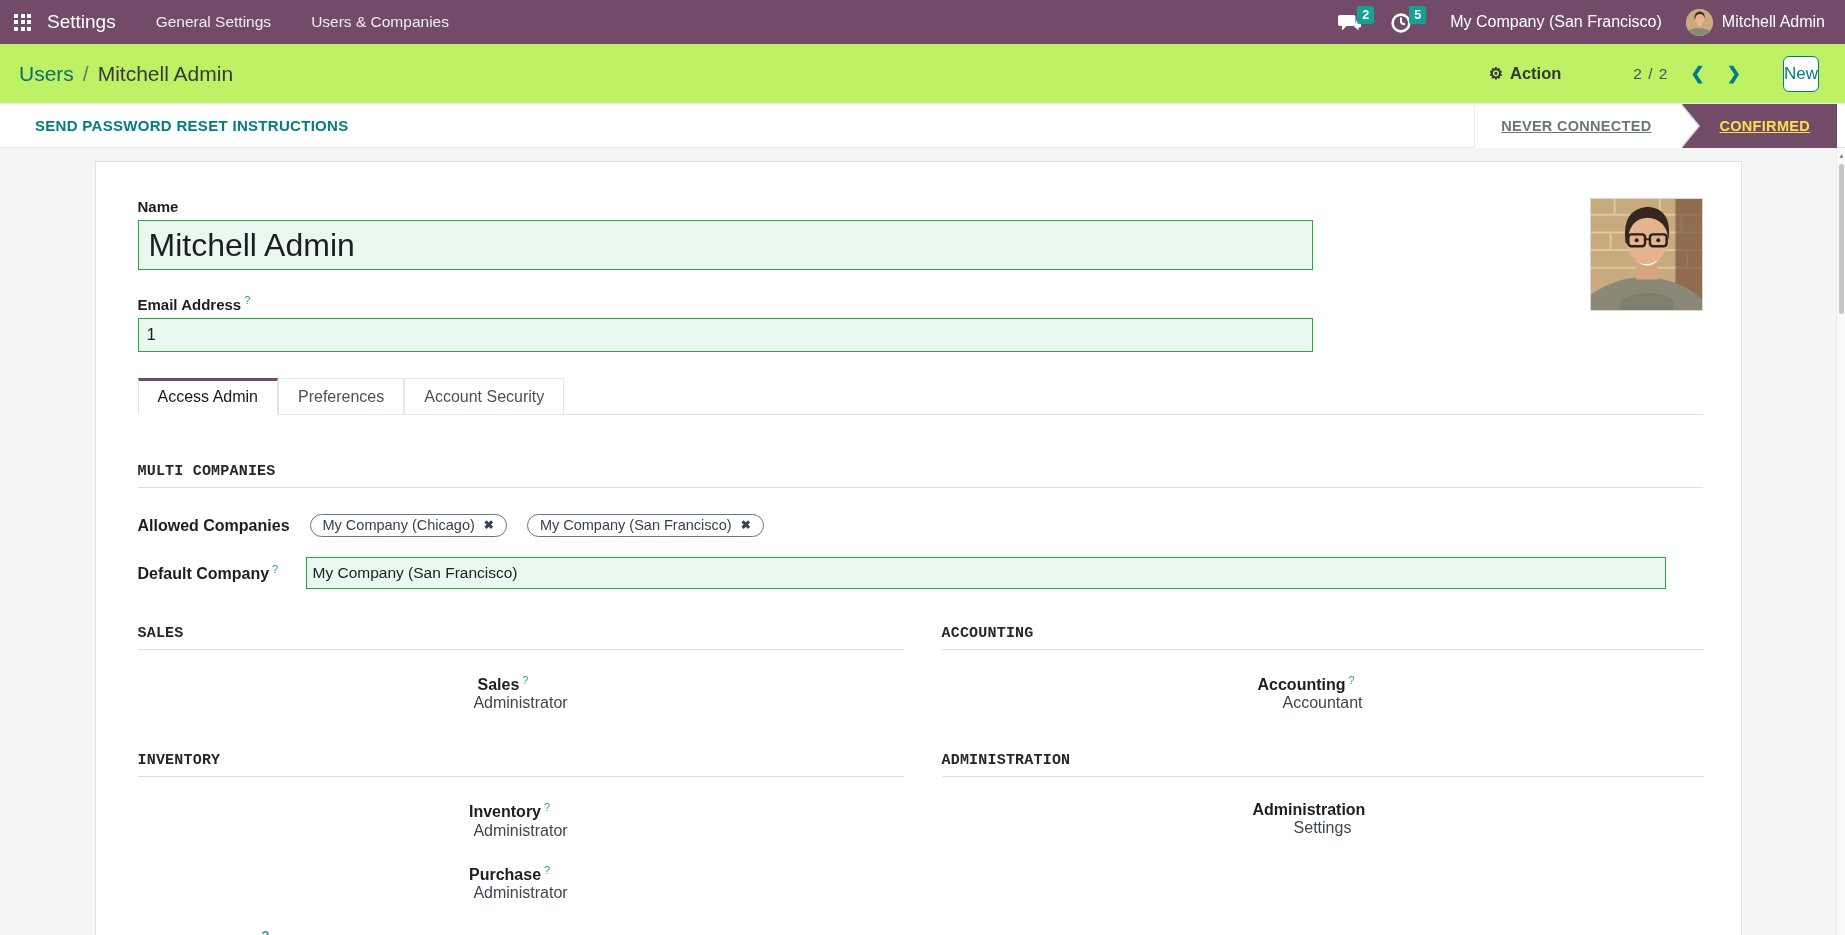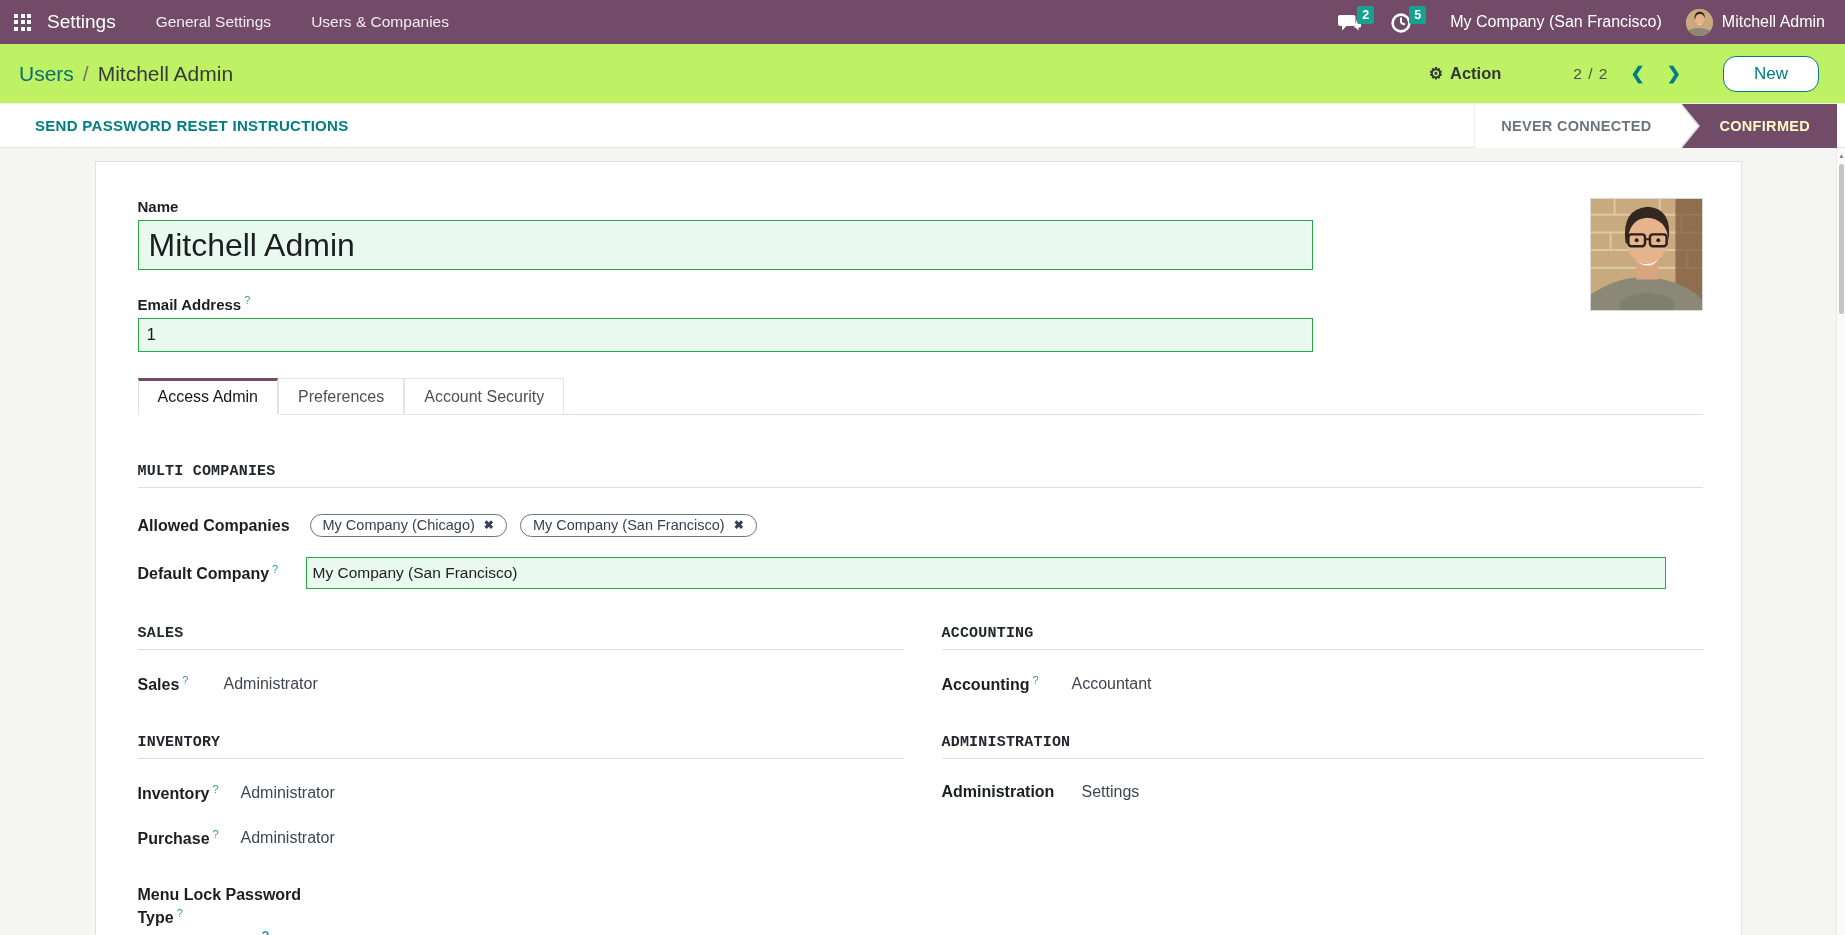--- a/index.html
+++ b/index.html
@@ -31,37 +31,37 @@
   .bc-sep { color:#756f6c; }
   .bc-current { color:#38393b; }
   .cp-right { margin-left:auto; display:flex; align-items:center; }
   .action-btn { display:flex; align-items:center; gap:7px; font-size:16.5px; font-weight:600;
                 color:#33373b; cursor:pointer; }
   .gear-glyph { font-size:16px; }
   .pager { margin-left:72px; display:flex; align-items:center; gap:22px; }
   .pager-value { font-size:15.5px; color:#495057; letter-spacing:1px; }
   .chev { color:#017E84; font-size:17px; font-weight:700; cursor:pointer; }
   .new-btn { margin-left:42px; background:#fff; border:1px solid #017E84; color:#017E84;
-             font-size:17px; padding:7px 30px; border-radius:13px; cursor:pointer;
+             font-size:17px; padding:7px 0; border-radius:6px; cursor:pointer;
              font-family:"Liberation Sans", sans-serif; }
 
   
   .status-bar { height:44px; background:#fff; border-bottom:1px solid #e4e4e2;
                 display:flex; align-items:center; padding-left:35px; }
   .reset-btn { background:none; border:none; color:#017E84; font-weight:700; font-size:15px;
                letter-spacing:.3px; cursor:pointer; font-family:"Liberation Sans", sans-serif; }
   .steps { margin-left:auto; display:flex; height:44px; margin-right:8px; }
-  .step { display:flex; align-items:center; font-size:14.5px; font-weight:700; letter-spacing:.3px; cursor:pointer; }
+  .step { display:flex; align-items:center; font-size:14.5px; font-weight:700; letter-spacing:.3px; cursor:pointer;text-decoration:underline; }
   .step-inactive { color:#6c757d; background:#fff; border-left:1px solid #ededed;
                    padding:0 30px 0 26px; position:relative; z-index:2; }
   .step-inactive::before { content:""; position:absolute; right:-18px; top:0;
      border-top:22px solid transparent; border-bottom:22px solid transparent; border-left:18px solid #d9d9d9; }
   .step-inactive::after { content:""; position:absolute; right:-16px; top:0;
      border-top:22px solid transparent; border-bottom:22px solid transparent; border-left:18px solid #fff; }
-  .step-active { background:#714B67; color:#fef9c3; padding:0 27px 0 38px; }
+  .step-active { background:#714B67; color:#fde047; padding:0 27px 0 38px; }
 
   
   .scrollbar { position:absolute; right:0; top:148px; bottom:0; width:9px; background:#fafafa;
                border-left:1px solid #ececec; z-index:5; }
   .scroll-up { position:absolute; top:4px; left:1px; width:7px; text-align:center;
                font-size:7px; color:#8a8a8a; }
   .scroll-thumb { position:absolute; top:16px; left:1.5px; width:5px; height:150px;
                   background:#c4c4c4; border-radius:3px; }
 
   
@@ -90,30 +90,30 @@
                 color:#16181a; padding-top:7px; }
   .tab.plain { border:1px solid #e4e7ea; }
 
   .tab-content { padding-top:48px; }
 
   .section-title { font-size:15px; font-weight:700; color:#24272b; letter-spacing:.2px;
                    padding-bottom:7px; border-bottom:1px solid #dcdfe2;font-family:Liberation Mono, monospace; }
 
   .mc-row { display:flex; align-items:center; margin-top:26px; }
   .lblcell { width:172px; flex-shrink:0; font-size:16px; font-weight:700; color:#1c1e21; }
-  .tags { display:flex; gap:13px; }
+  .tags { display:flex; gap:20px; }
   .tag { display:flex; align-items:center; gap:9px; border:1px solid #6c757d; border-radius:20px;
          background:#fff; padding:2px 12px 3px; font-size:14.5px; color:#374151; cursor:pointer; }
   .tag-close { font-size:12px; font-weight:700; color:#374151; cursor:pointer; }
   .def-input { width:1360px; height:32px; background:#E9F9EF; border:1px solid #28a745;
                font-size:15.5px; color:#222; padding:0 6px; font-family:"Liberation Sans", sans-serif; outline:none; }
 
   .columns { margin-top:36px; display:grid; grid-template-columns:766px 762px; column-gap:38px; }
   .fgroup { margin-bottom:40px; }
-  .frow { display:flex; align-items:center; margin-top:24px; }
+  .frow { display:flex; align-items:center; margin-top:24px;flex-direction:column; }
   .frow .val { font-size:16px; color:#3f4650; cursor:pointer; }
   .lw70  { width:86px;  flex-shrink:0; }
   .lw103 { width:103px; flex-shrink:0; }
   .lw117 { width:130px; flex-shrink:0; }
   .lw129 { width:140px; flex-shrink:0; }
   .frow-top { align-items:flex-start; }
   .mlock-label { width:190px; flex-shrink:0; line-height:1.35; }
   .radio-stack { display:flex; flex-direction:column; gap:10px; padding-top:1px; }
   .radio-row { display:flex; align-items:center; gap:9px; cursor:pointer; }
   .radio { width:16px; height:16px; border-radius:50%; background:#fff; border:1px solid #b3b9bf; flex-shrink:0; }

